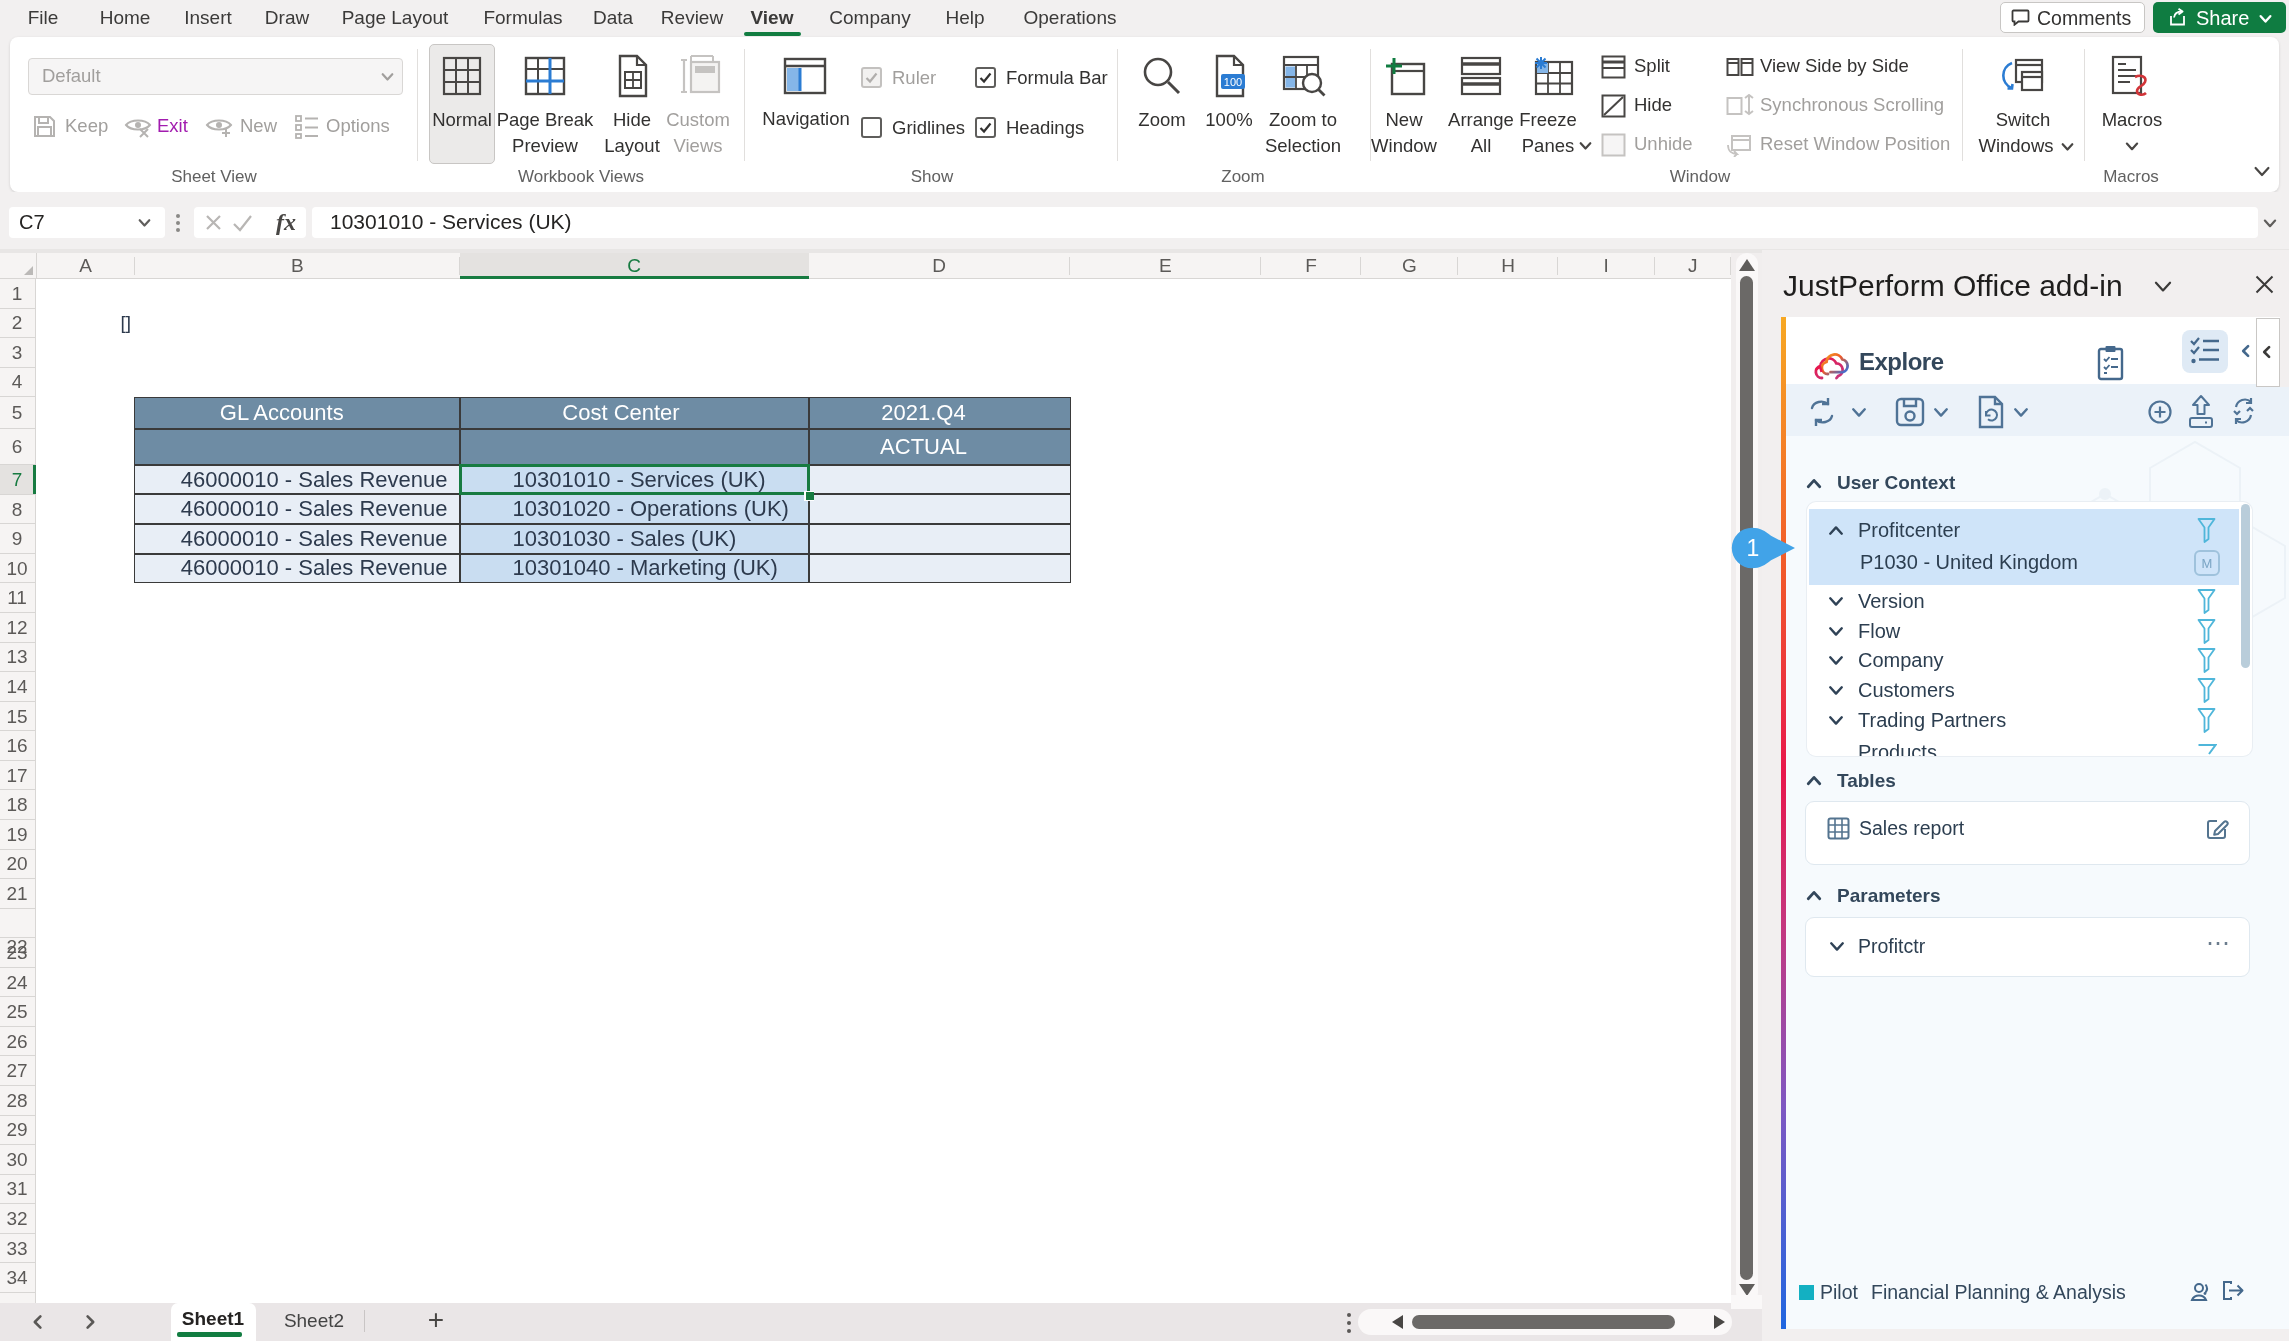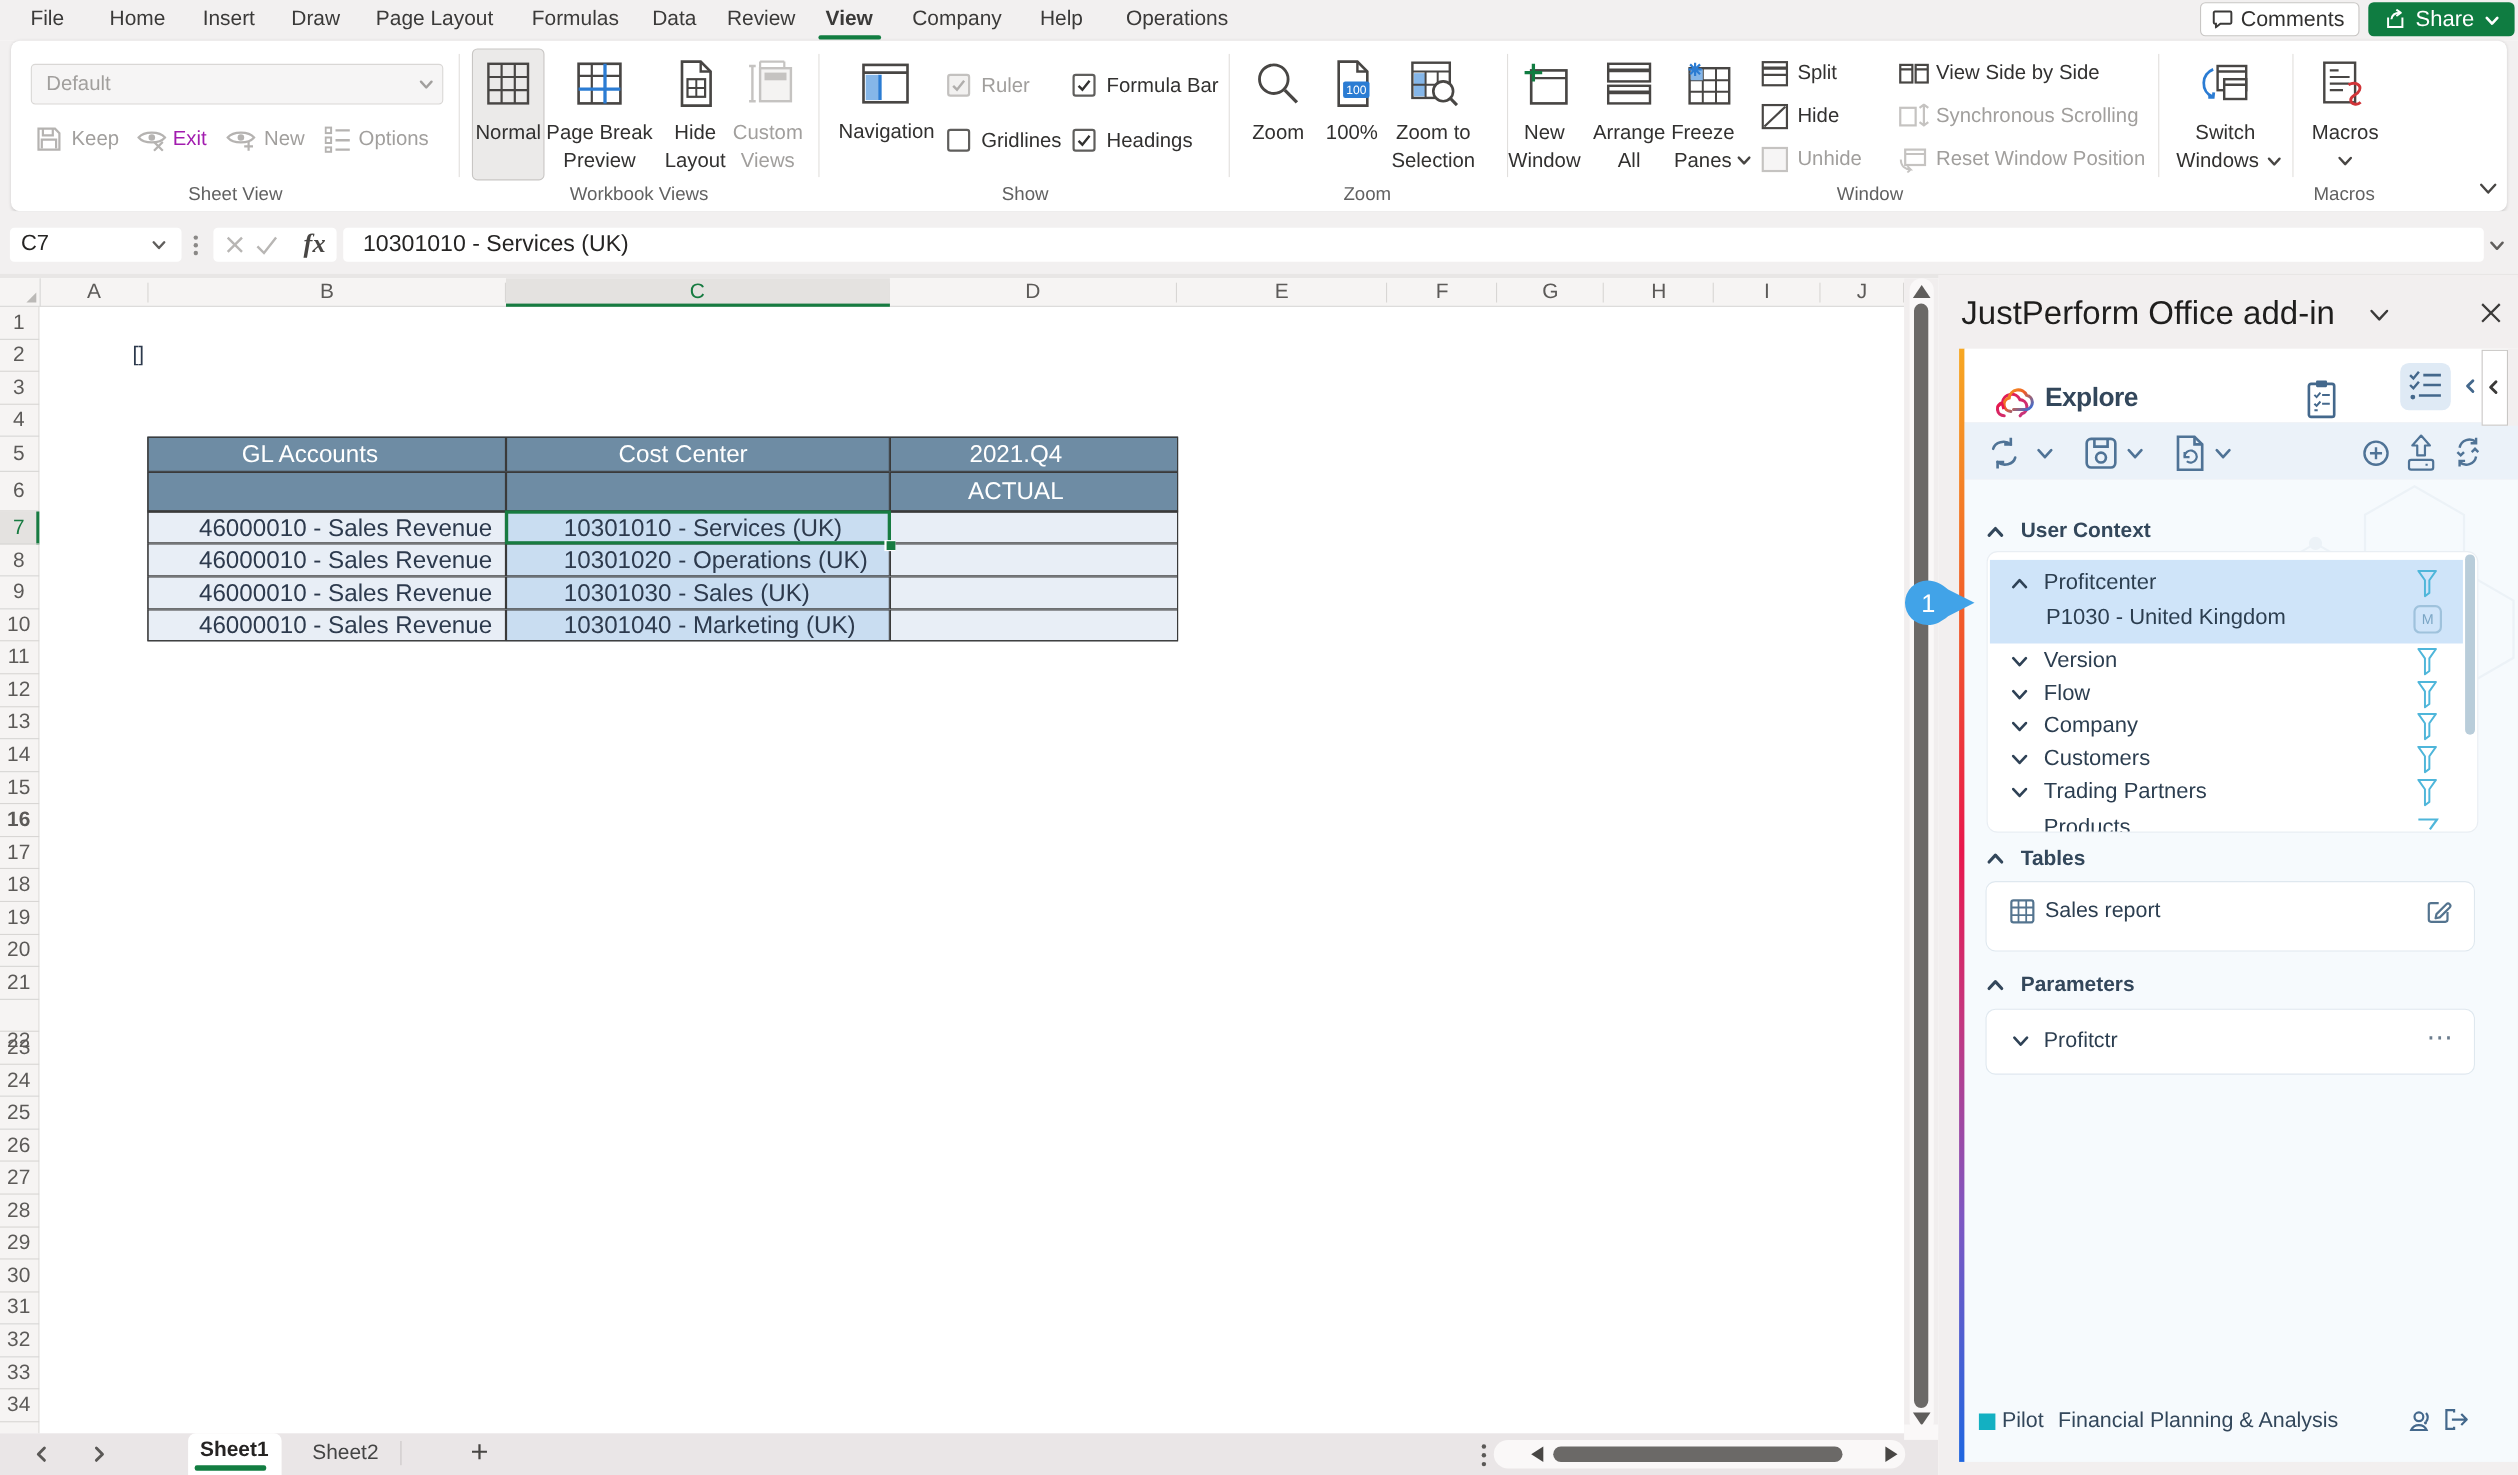--- a/index.html
+++ b/index.html
@@ -312,21 +312,21 @@
 <div style="position:absolute;left:17px;top:598.2599999999999px;transform:translate(-50%,-50%);font-size:19px;color:#5c5a58;font-weight:400;white-space:nowrap;">11</div>
 <div style="position:absolute;left:0px;top:612.0399999999998px;width:36px;height:1px;background:#d8d6d4;"></div>
 <div style="position:absolute;left:17px;top:627.8199999999998px;transform:translate(-50%,-50%);font-size:19px;color:#5c5a58;font-weight:400;white-space:nowrap;">12</div>
 <div style="position:absolute;left:0px;top:641.5999999999998px;width:36px;height:1px;background:#d8d6d4;"></div>
 <div style="position:absolute;left:17px;top:657.3799999999998px;transform:translate(-50%,-50%);font-size:19px;color:#5c5a58;font-weight:400;white-space:nowrap;">13</div>
 <div style="position:absolute;left:0px;top:671.1599999999997px;width:36px;height:1px;background:#d8d6d4;"></div>
 <div style="position:absolute;left:17px;top:686.9399999999997px;transform:translate(-50%,-50%);font-size:19px;color:#5c5a58;font-weight:400;white-space:nowrap;">14</div>
 <div style="position:absolute;left:0px;top:700.7199999999997px;width:36px;height:1px;background:#d8d6d4;"></div>
 <div style="position:absolute;left:17px;top:716.4999999999997px;transform:translate(-50%,-50%);font-size:19px;color:#5c5a58;font-weight:400;white-space:nowrap;">15</div>
 <div style="position:absolute;left:0px;top:730.2799999999996px;width:36px;height:1px;background:#d8d6d4;"></div>
-<div style="position:absolute;left:17px;top:746.0599999999996px;transform:translate(-50%,-50%);font-size:19px;color:#5c5a58;font-weight:700;white-space:nowrap;">16</div>
+<div style="position:absolute;left:17px;top:746.0599999999996px;transform:translate(-50%,-50%);font-size:19px;color:#5c5a58;font-weight:400;white-space:nowrap;">16</div>
 <div style="position:absolute;left:0px;top:759.8399999999996px;width:36px;height:1px;background:#d8d6d4;"></div>
 <div style="position:absolute;left:17px;top:775.6199999999995px;transform:translate(-50%,-50%);font-size:19px;color:#5c5a58;font-weight:400;white-space:nowrap;">17</div>
 <div style="position:absolute;left:0px;top:789.3999999999995px;width:36px;height:1px;background:#d8d6d4;"></div>
 <div style="position:absolute;left:17px;top:805.1799999999995px;transform:translate(-50%,-50%);font-size:19px;color:#5c5a58;font-weight:400;white-space:nowrap;">18</div>
 <div style="position:absolute;left:0px;top:818.9599999999995px;width:36px;height:1px;background:#d8d6d4;"></div>
 <div style="position:absolute;left:17px;top:834.7399999999994px;transform:translate(-50%,-50%);font-size:19px;color:#5c5a58;font-weight:400;white-space:nowrap;">19</div>
 <div style="position:absolute;left:0px;top:848.5199999999994px;width:36px;height:1px;background:#d8d6d4;"></div>
 <div style="position:absolute;left:17px;top:864.2999999999994px;transform:translate(-50%,-50%);font-size:19px;color:#5c5a58;font-weight:400;white-space:nowrap;">20</div>
 <div style="position:absolute;left:0px;top:878.0799999999994px;width:36px;height:1px;background:#d8d6d4;"></div>
 <div style="position:absolute;left:17px;top:893.8599999999993px;transform:translate(-50%,-50%);font-size:19px;color:#5c5a58;font-weight:400;white-space:nowrap;">21</div>

